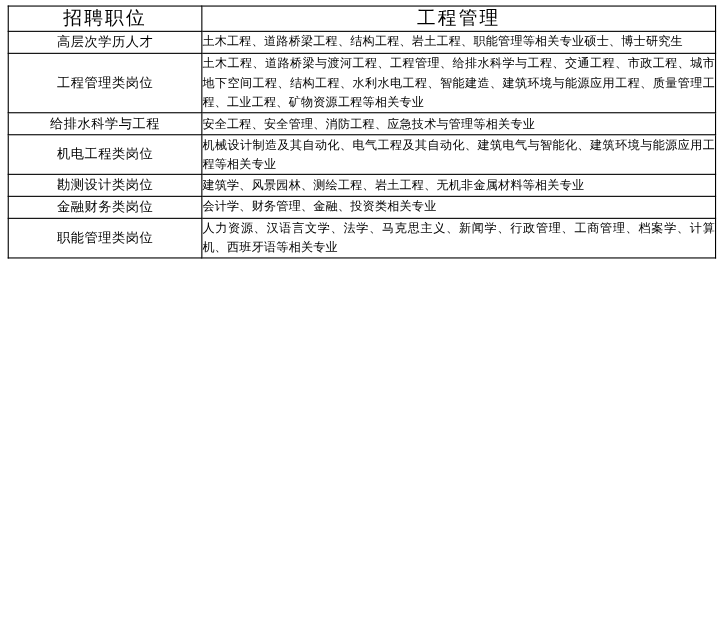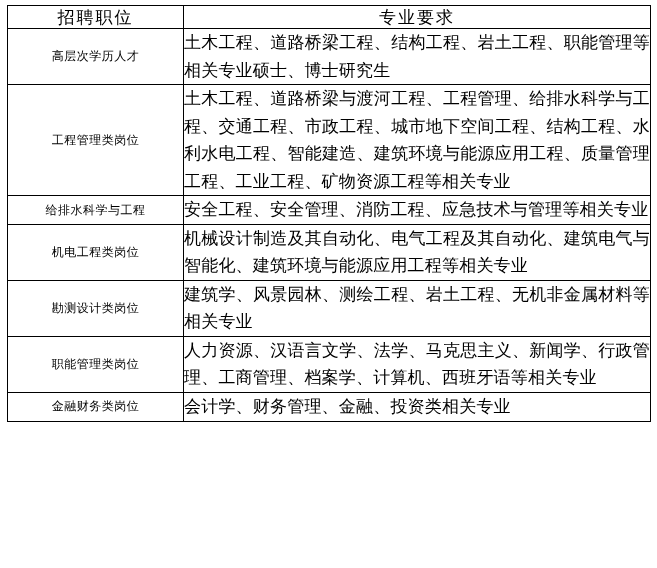--- a/index.html
+++ b/index.html
@@ -46,41 +46,41 @@
   }
   .pos-cell {
     text-align: center;
     font-size: 12px;
     letter-spacing: 0.5px;
     padding: 6px 4px;
     line-height: 1.55;
   }
   .major-cell {
     text-align: left;
-    font-size: 17px;
+    font-size: 11px;
     letter-spacing: 0.2px;
     padding: 7px 9px 8px 9px;
     line-height: 1.62;
     text-align: justify;
     text-justify: inter-ideograph;
   }
 </style>
 </head>
 <body>
 
 <div class="page">
   <table class="recruit-table">
     <colgroup>
       <col class="col-position">
       <col class="col-major">
     </colgroup>
     <thead>
       <tr>
         <th class="hdr-cell">招聘职位</th>
-        <th class="hdr-cell">专业要求</th>
+        <th class="hdr-cell">工程管理</th>
       </tr>
     </thead>
     <tbody>
       <tr>
         <td class="pos-cell">高层次学历人才</td>
         <td class="major-cell">土木工程、道路桥梁工程、结构工程、岩土工程、职能管理等相关专业硕士、博士研究生</td>
       </tr>
       <tr>
         <td class="pos-cell">工程管理类岗位</td>
         <td class="major-cell">土木工程、道路桥梁与渡河工程、工程管理、给排水科学与工程、交通工程、市政工程、城市地下空间工程、结构工程、水利水电工程、智能建造、建筑环境与能源应用工程、质量管理工程、工业工程、矿物资源工程等相关专业</td>
@@ -91,22 +91,22 @@
       </tr>
       <tr>
         <td class="pos-cell">机电工程类岗位</td>
         <td class="major-cell">机械设计制造及其自动化、电气工程及其自动化、建筑电气与智能化、建筑环境与能源应用工程等相关专业</td>
       </tr>
       <tr>
         <td class="pos-cell">勘测设计类岗位</td>
         <td class="major-cell">建筑学、风景园林、测绘工程、岩土工程、无机非金属材料等相关专业</td>
       </tr>
       <tr>
+        <td class="pos-cell">金融财务类岗位</td>
+        <td class="major-cell">会计学、财务管理、金融、投资类相关专业</td>
+      </tr>
+      <tr>
         <td class="pos-cell">职能管理类岗位</td>
         <td class="major-cell">人力资源、汉语言文学、法学、马克思主义、新闻学、行政管理、工商管理、档案学、计算机、西班牙语等相关专业</td>
-      </tr>
-      <tr>
-        <td class="pos-cell">金融财务类岗位</td>
-        <td class="major-cell">会计学、财务管理、金融、投资类相关专业</td>
       </tr>
     </tbody>
   </table>
 </div>
 
 </body></html>

